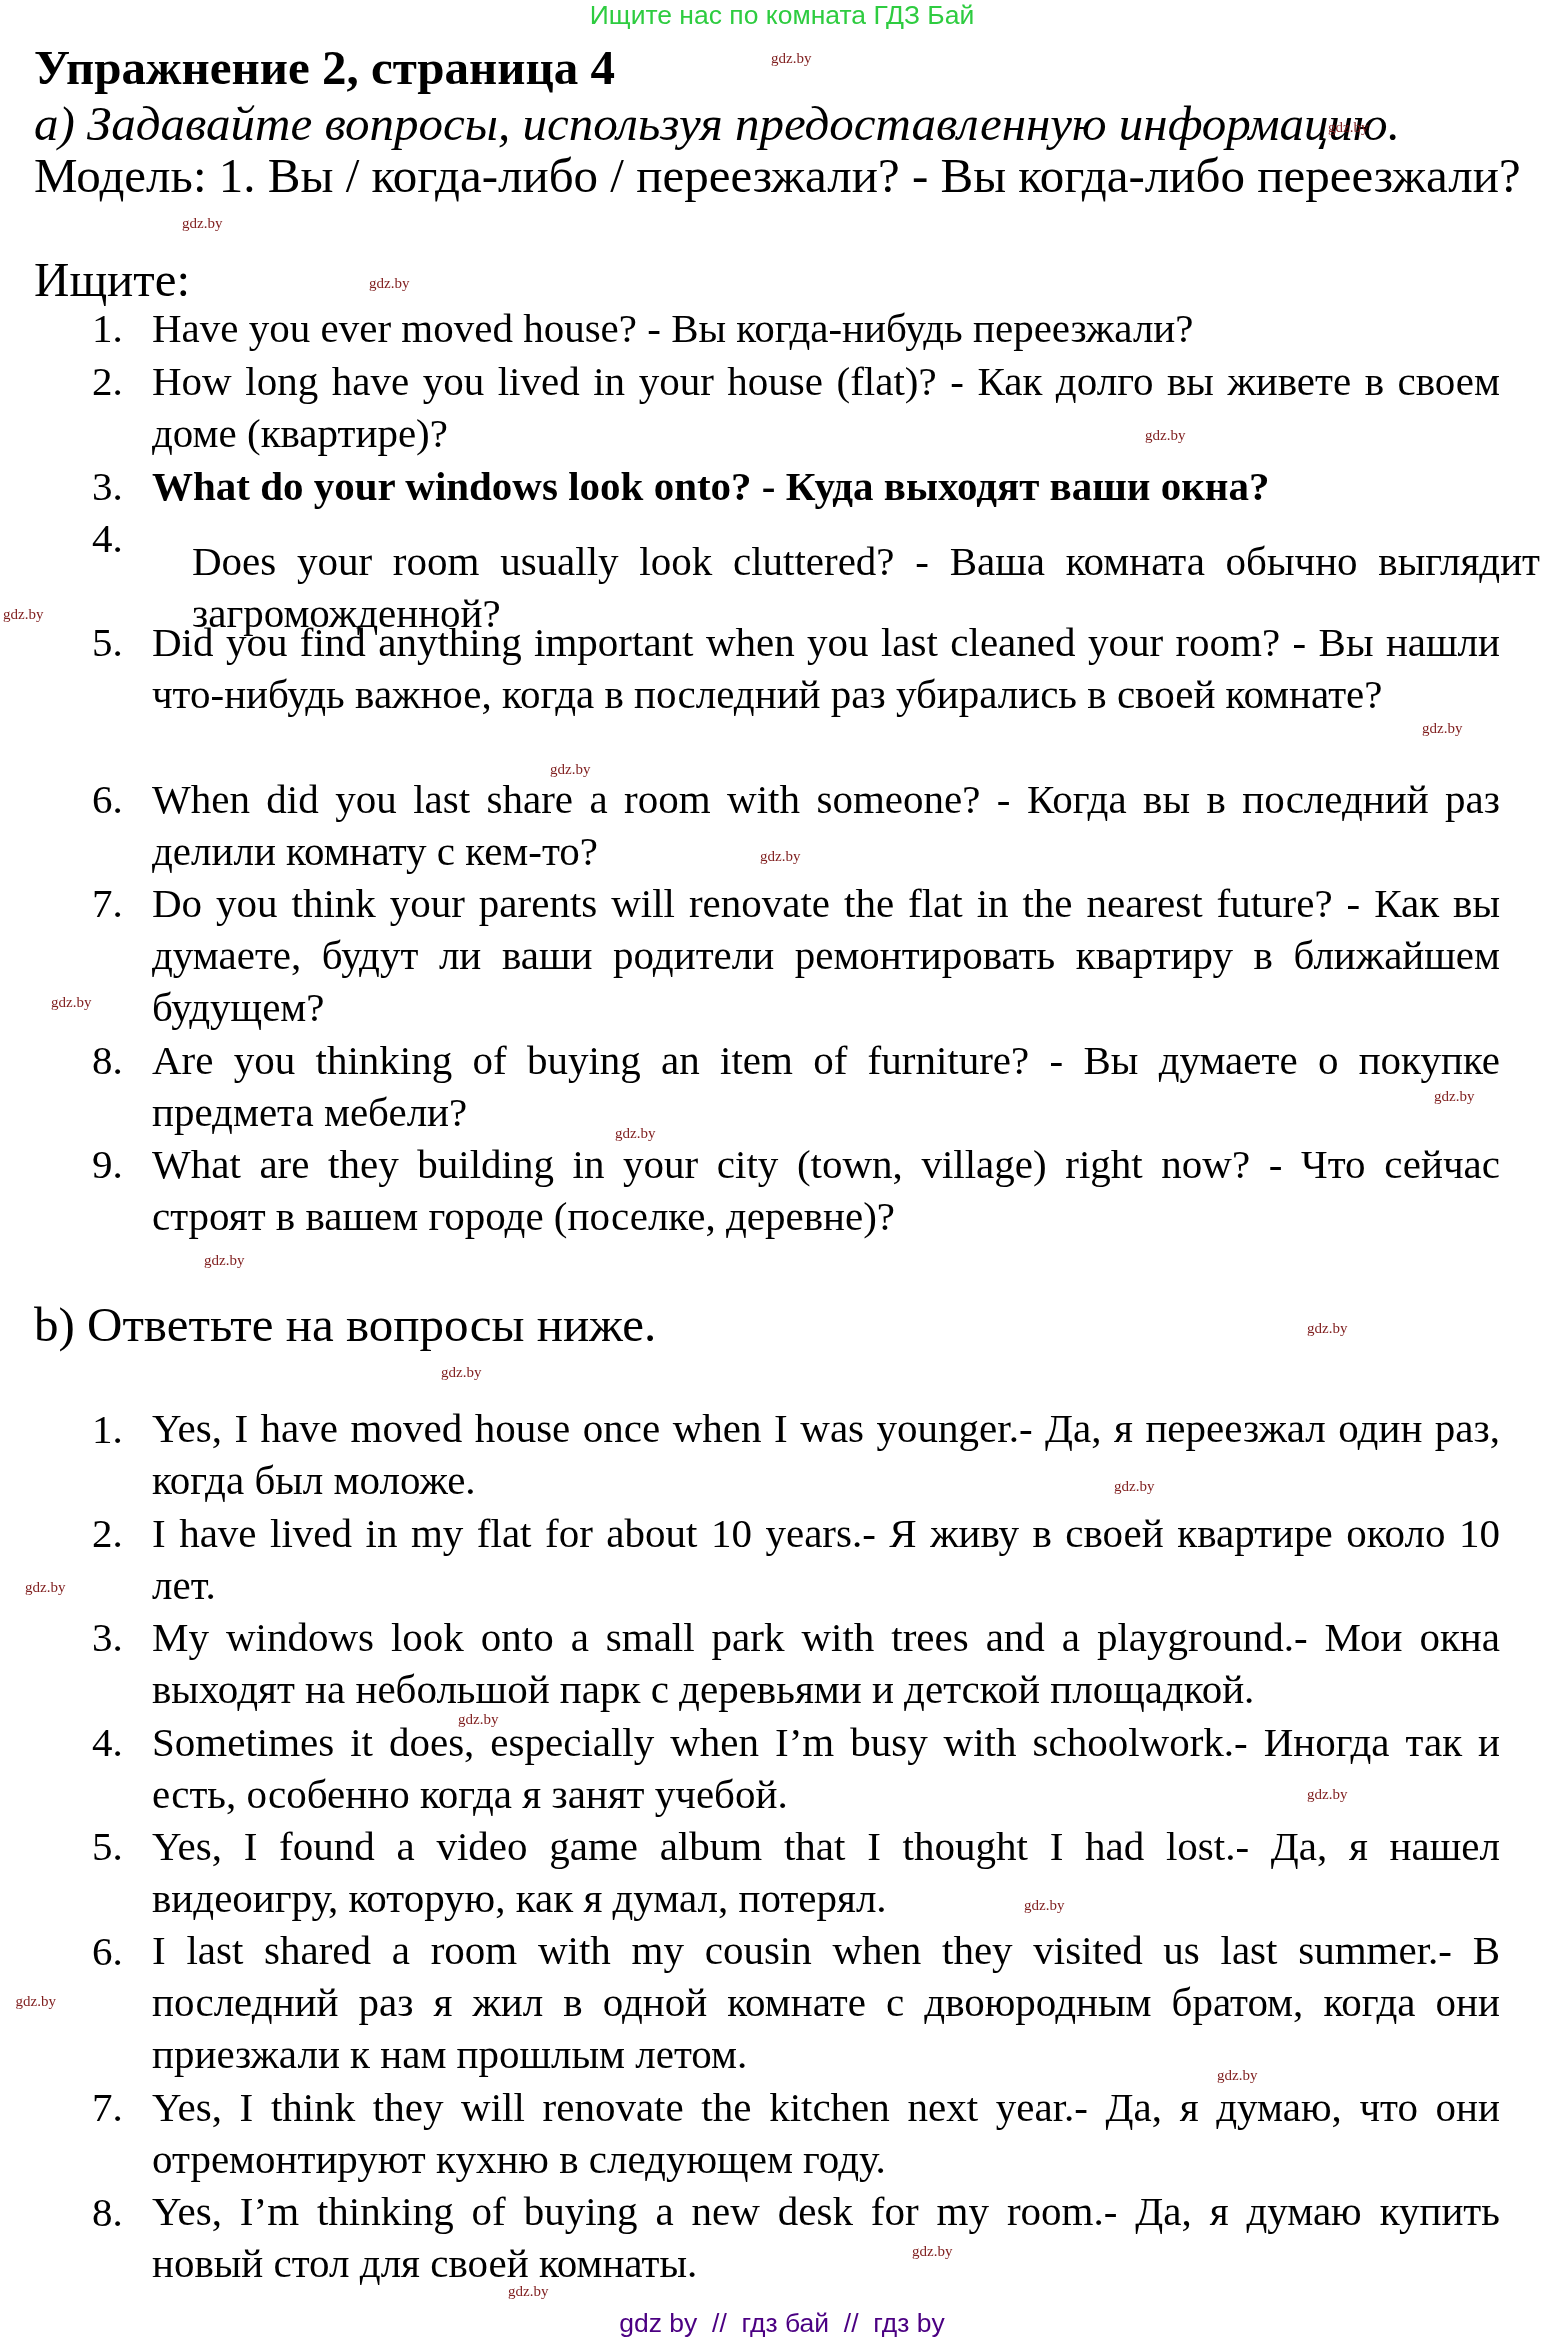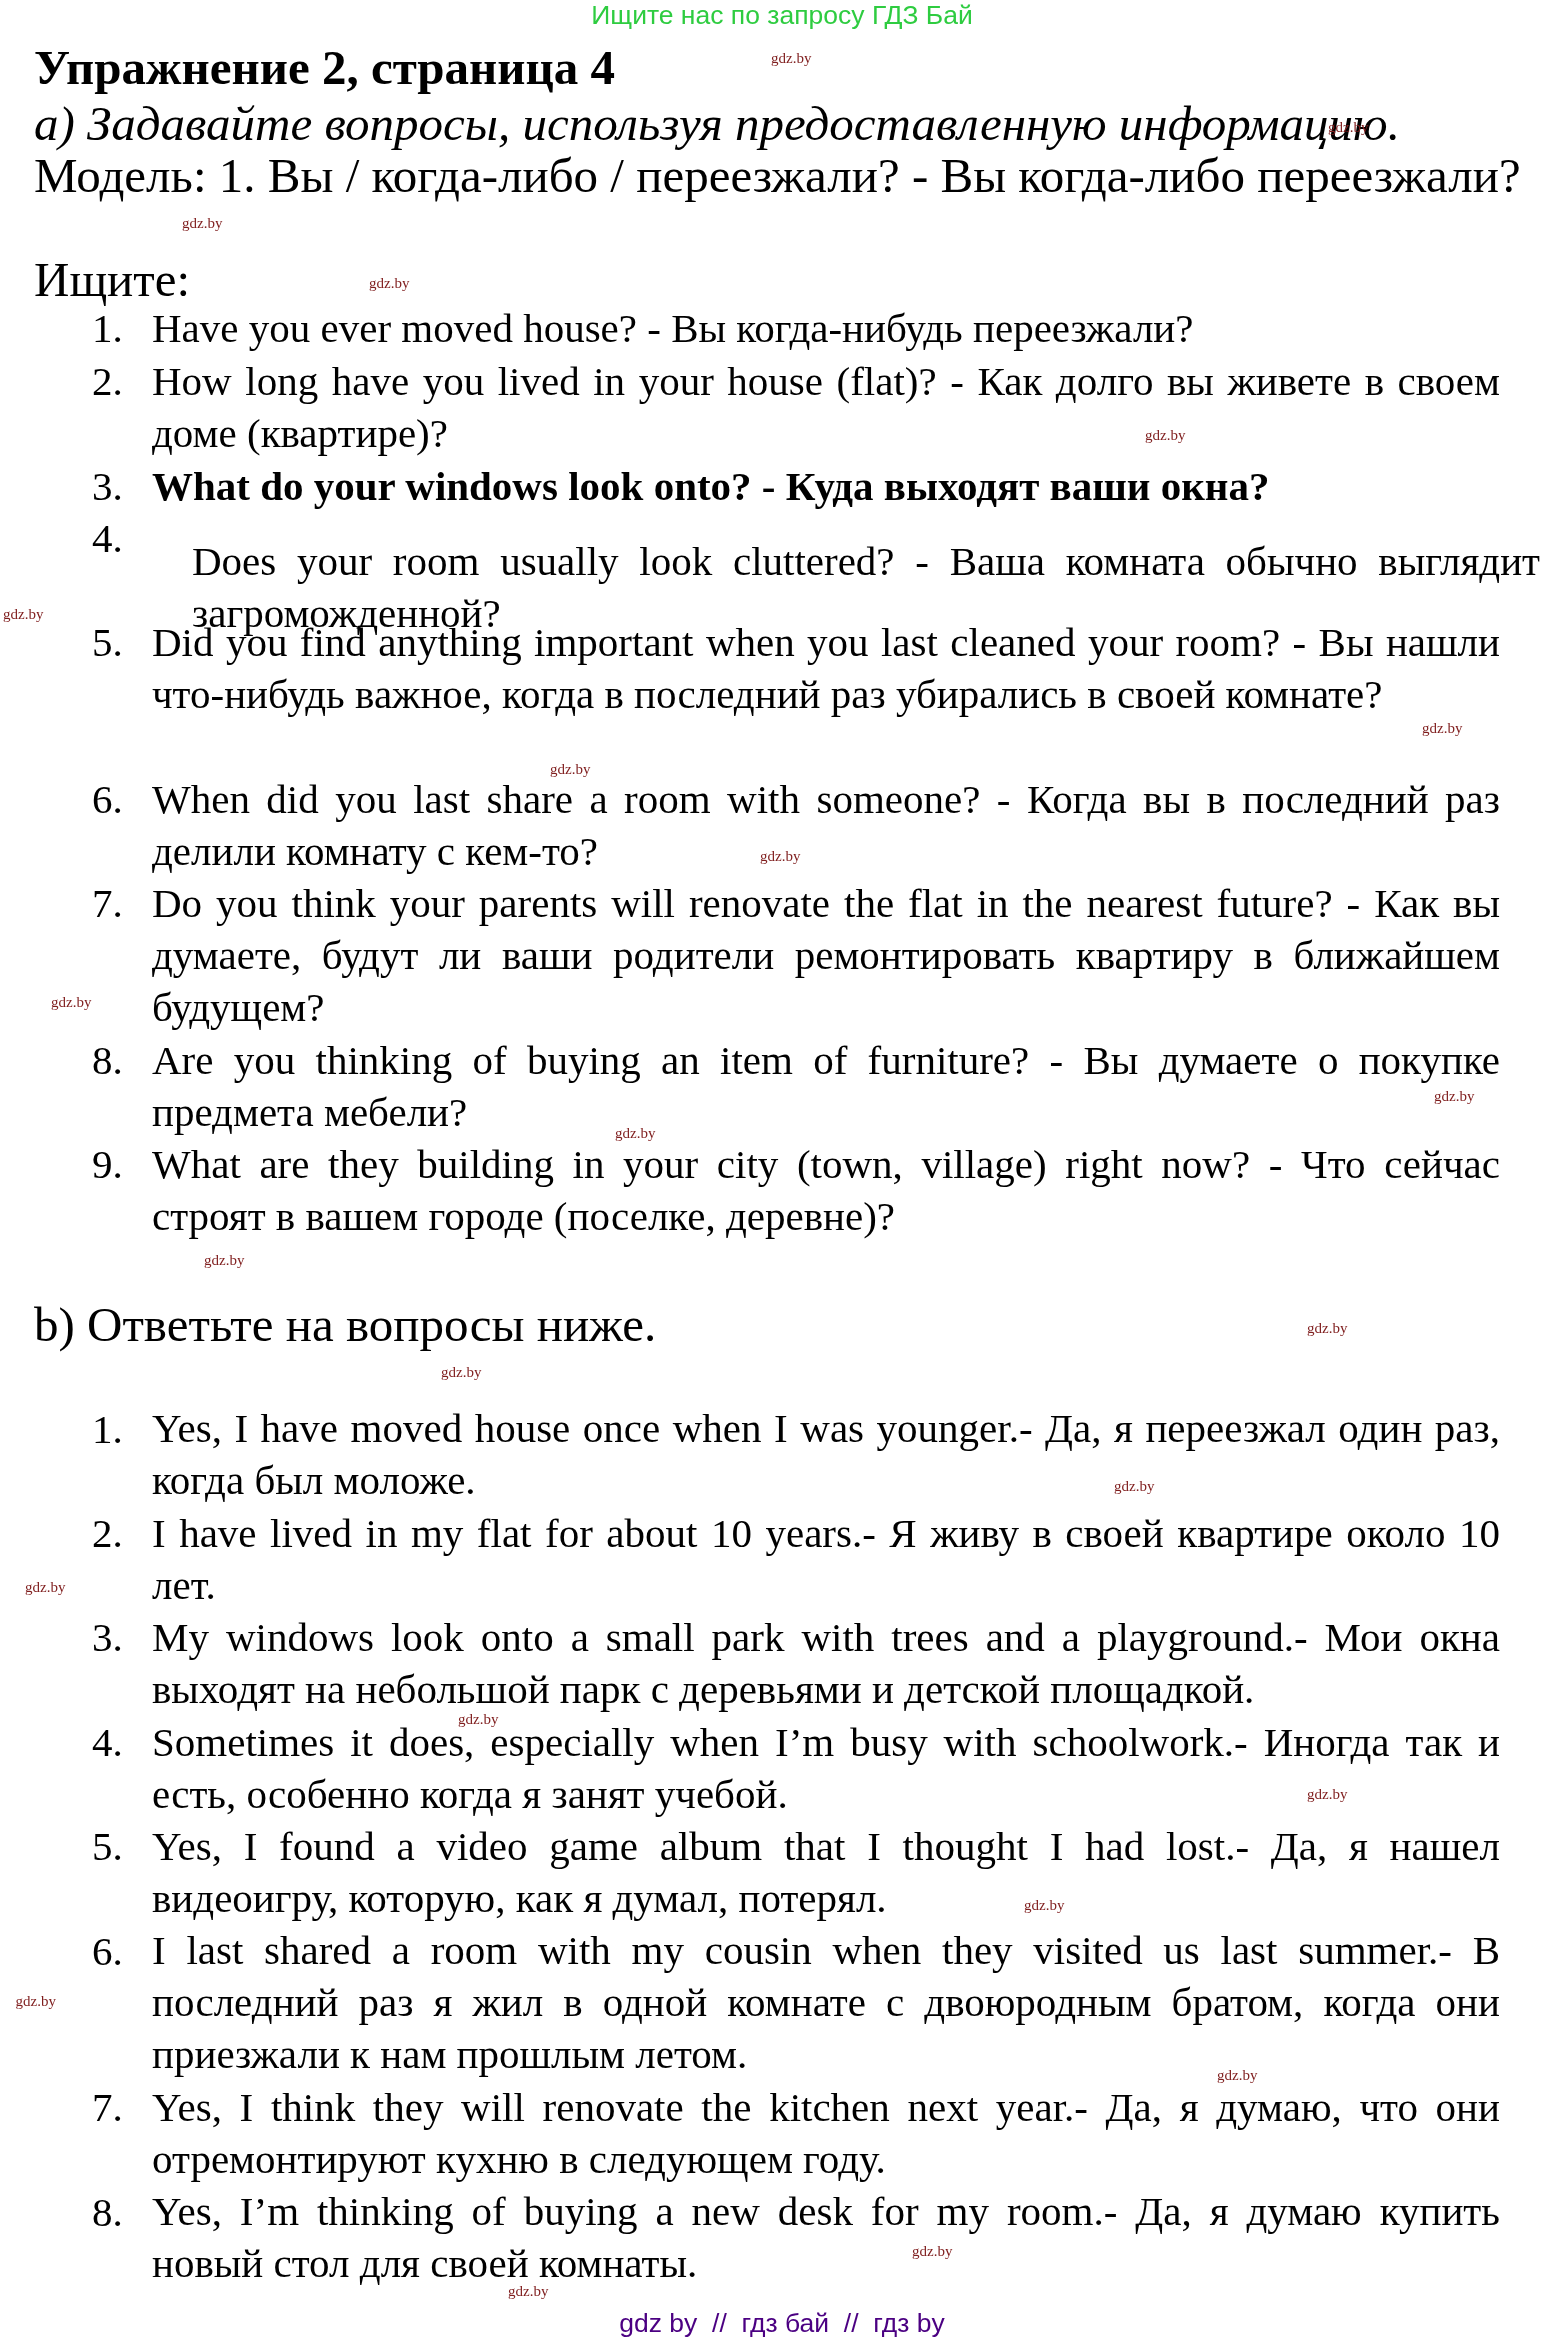--- a/index.html
+++ b/index.html
@@ -11,21 +11,21 @@
             font-family:"Liberation Sans", sans-serif; font-size:26.5px; color:#4b0082; line-height:31px; white-space:pre; }
   .line { position:absolute; font-size:49px; line-height:47px; white-space:nowrap; }
   .title { font-weight:bold; }
   .num { position:absolute; left:92px; font-size:41px; line-height:47px; }
   .item { position:absolute; left:152px; width:1348px; font-size:41px; line-height:52px; text-align:justify; }
   .wm { position:absolute; font-family:Liberation Serif, serif; font-size:15px; color:#7f1d1d; line-height:26.5px; }
 </style>
 </head>
 <body>
 
-<div class="banner">Ищите нас по запросу ГДЗ Бай</div>
+<div class="banner">Ищите нас по комната ГДЗ Бай</div>
 
 <div class="line title" style="left:34px;top:44px;">Упражнение 2, страница 4</div>
 <div class="line" style="left:34px;top:100px;font-style:italic;">a) Задавайте вопросы, используя предоставленную информацию.</div>
 <div class="line" style="left:34px;top:152px;">Модель: 1. Вы / когда-либо / переезжали? - Вы когда-либо переезжали?</div>
 <div class="line" style="left:34px;top:256px;">Ищите:</div>
 
 <div>
   <span class="num" style="top:305px;">1.</span>
   <div class="item" style="top:302px;">Have you ever moved house? - Вы когда-нибудь переезжали?</div>
 

